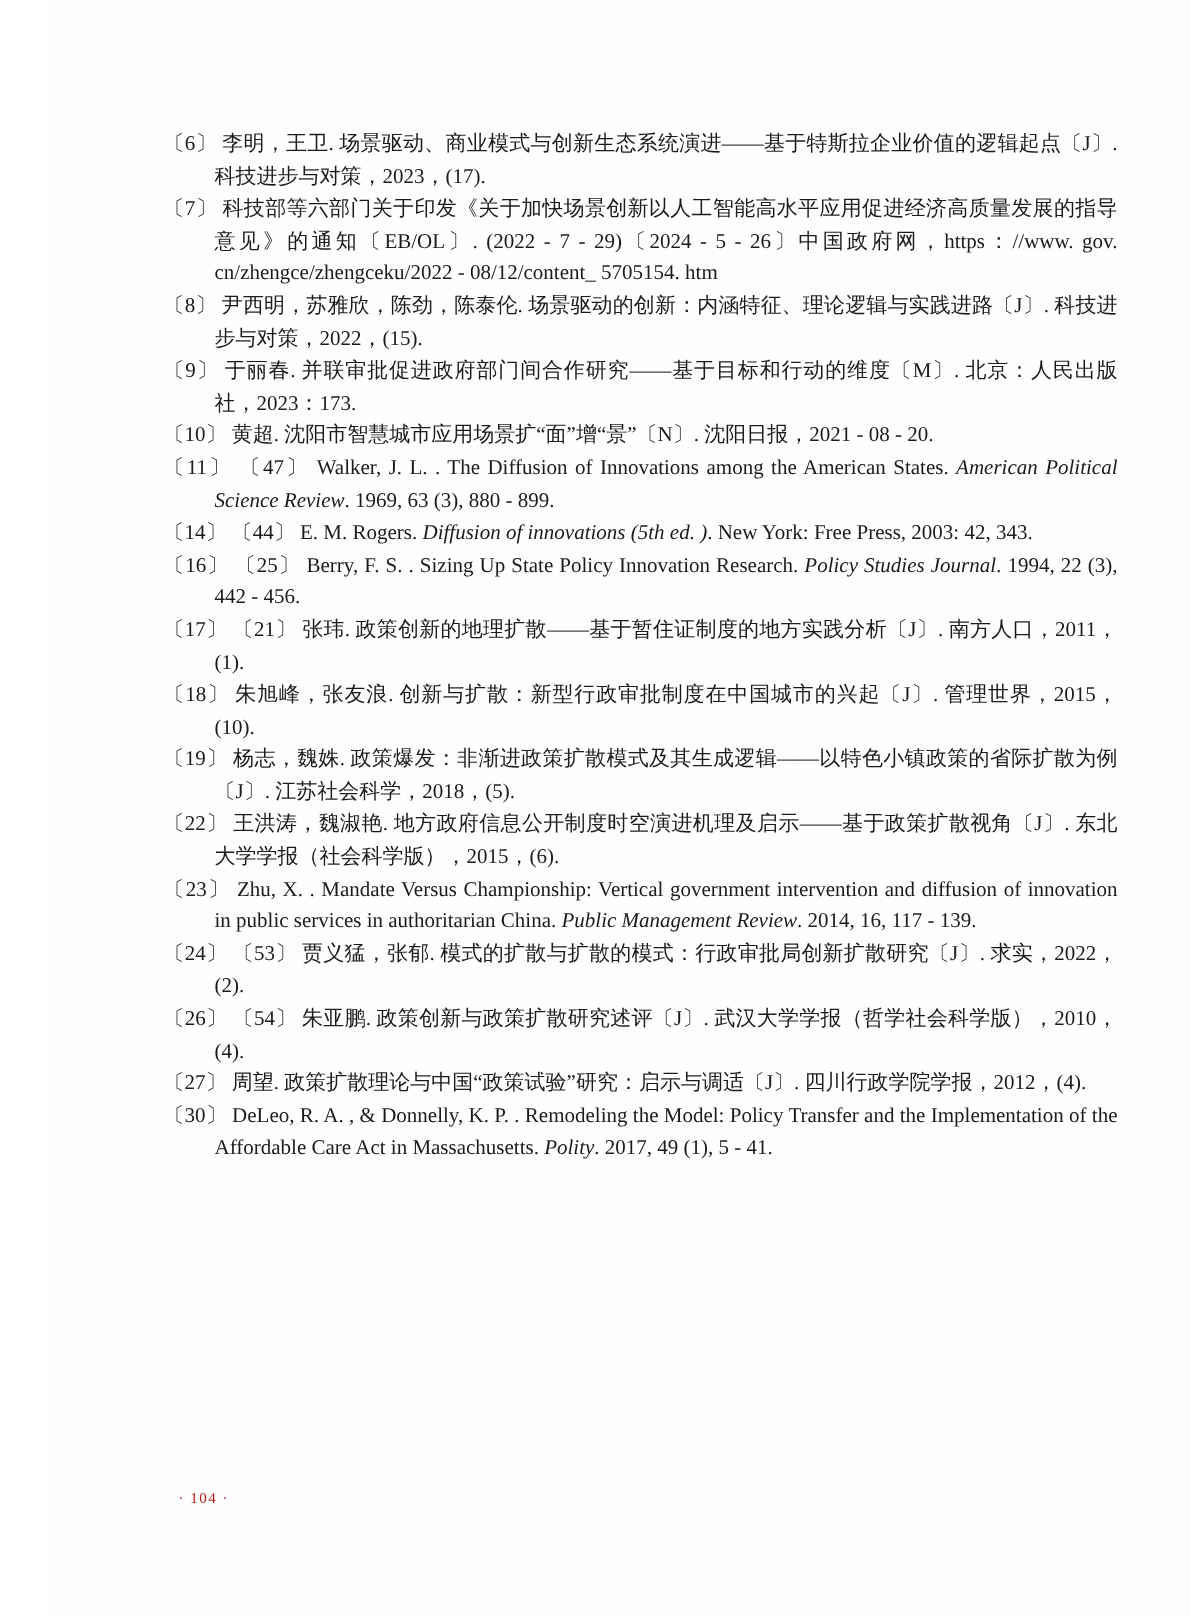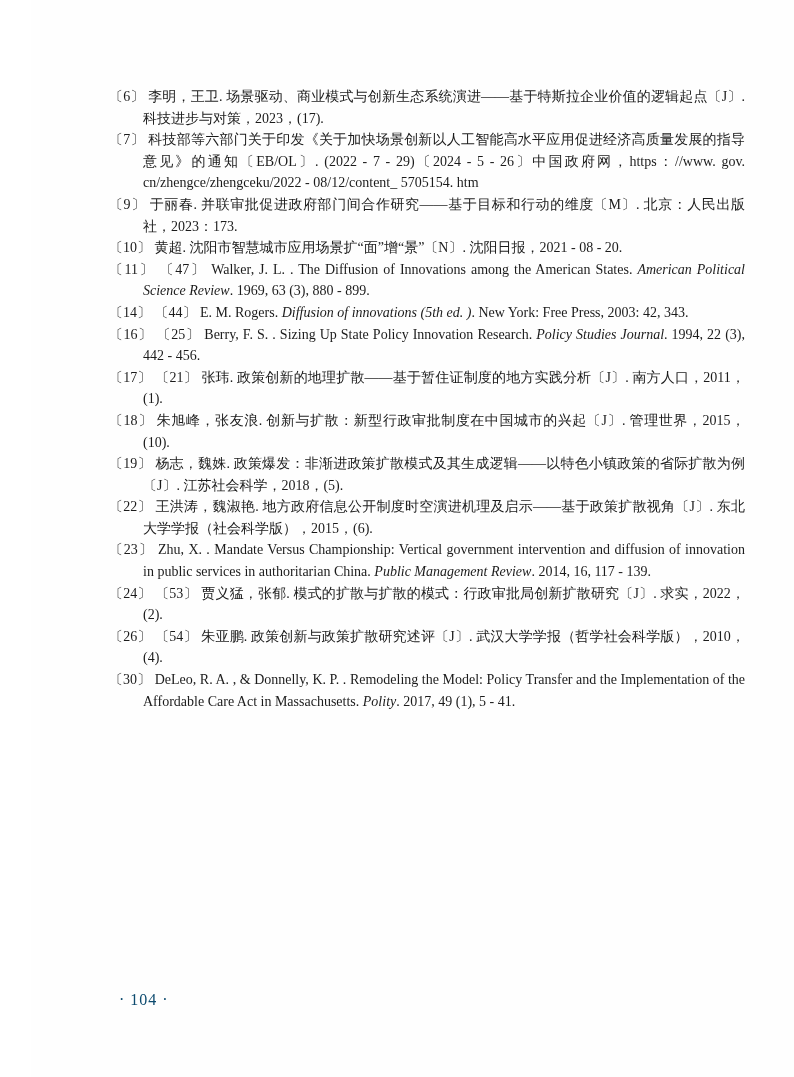--- a/index.html
+++ b/index.html
@@ -34,41 +34,43 @@
   .ref .italic {
     font-style: italic;
   }
   .ref-label {
     white-space: nowrap;
   }
   .page-number {
     position: absolute;
     left: 88px;
     top: 990px;
-    font-size: 16px;
+    font-size: 10px;
     line-height: 20px;
     letter-spacing: 1px;
-    color: #0c4a6e;
+    color: #b91c1c;
   }
 </style>
 </head>
 <body>
 
 <div class="page">
   <div class="refs">
       <div class="ref"><span class="ref-label">〔6〕 </span><span>李明，王卫. 场景驱动、商业模式与创新生态系统演进——基于特斯拉企业价值的逻辑起点〔J〕. 科技进步与对策，2023，(17).</span></div>
       <div class="ref"><span class="ref-label">〔7〕 </span><span>科技部等六部门关于印发《关于加快场景创新以人工智能高水平应用促进经济高质量发展的指导意见》的通知〔EB/OL〕. (2022 - 7 - 29)〔2024 - 5 - 26〕中国政府网，https：//www. gov. cn/zhengce/zhengceku/2022 - 08/12/content_ 5705154. htm</span></div>
+      <div class="ref"><span class="ref-label">〔8〕 </span><span>尹西明，苏雅欣，陈劲，陈泰伦. 场景驱动的创新：内涵特征、理论逻辑与实践进路〔J〕. 科技进步与对策，2022，(15).</span></div>
       <div class="ref"><span class="ref-label">〔9〕 </span><span>于丽春. 并联审批促进政府部门间合作研究——基于目标和行动的维度〔M〕. 北京：人民出版社，2023：173.</span></div>
       <div class="ref"><span class="ref-label">〔10〕 </span><span>黄超. 沈阳市智慧城市应用场景扩“面”增“景”〔N〕. 沈阳日报，2021 - 08 - 20.</span></div>
       <div class="ref"><span class="ref-label">〔11〕 </span><span>〔47〕 Walker, J. L. . The Diffusion of Innovations among the American States. </span><span class="italic">American Political Science Review</span><span>. 1969, 63 (3), 880 - 899.</span></div>
       <div class="ref"><span class="ref-label">〔14〕 </span><span>〔44〕 E. M. Rogers. </span><span class="italic">Diffusion of innovations (5th ed. )</span><span>. New York: Free Press, 2003: 42, 343.</span></div>
       <div class="ref"><span class="ref-label">〔16〕 </span><span>〔25〕 Berry, F. S. . Sizing Up State Policy Innovation Research. </span><span class="italic">Policy Studies Journal</span><span>. 1994, 22 (3), 442 - 456.</span></div>
       <div class="ref"><span class="ref-label">〔17〕 </span><span>〔21〕 张玮. 政策创新的地理扩散——基于暂住证制度的地方实践分析〔J〕. 南方人口，2011，(1).</span></div>
       <div class="ref"><span class="ref-label">〔18〕 </span><span>朱旭峰，张友浪. 创新与扩散：新型行政审批制度在中国城市的兴起〔J〕. 管理世界，2015，(10).</span></div>
       <div class="ref"><span class="ref-label">〔19〕 </span><span>杨志，魏姝. 政策爆发：非渐进政策扩散模式及其生成逻辑——以特色小镇政策的省际扩散为例〔J〕. 江苏社会科学，2018，(5).</span></div>
       <div class="ref"><span class="ref-label">〔22〕 </span><span>王洪涛，魏淑艳. 地方政府信息公开制度时空演进机理及启示——基于政策扩散视角〔J〕. 东北大学学报（社会科学版），2015，(6).</span></div>
       <div class="ref"><span class="ref-label">〔23〕 </span><span>Zhu, X. . Mandate Versus Championship: Vertical government intervention and diffusion of innovation in public services in authoritarian China. </span><span class="italic">Public Management Review</span><span>. 2014, 16, 117 - 139.</span></div>
       <div class="ref"><span class="ref-label">〔24〕 </span><span>〔53〕 贾义猛，张郁. 模式的扩散与扩散的模式：行政审批局创新扩散研究〔J〕. 求实，2022，(2).</span></div>
       <div class="ref"><span class="ref-label">〔26〕 </span><span>〔54〕 朱亚鹏. 政策创新与政策扩散研究述评〔J〕. 武汉大学学报（哲学社会科学版），2010，(4).</span></div>
+      <div class="ref"><span class="ref-label">〔27〕 </span><span>周望. 政策扩散理论与中国“政策试验”研究：启示与调适〔J〕. 四川行政学院学报，2012，(4).</span></div>
       <div class="ref"><span class="ref-label">〔30〕 </span><span>DeLeo, R. A. , &amp; Donnelly, K. P. . Remodeling the Model: Policy Transfer and the Implementation of the Affordable Care Act in Massachusetts. </span><span class="italic">Polity</span><span>. 2017, 49 (1), 5 - 41.</span></div>
     </div>
   <div class="page-number">· 104 ·</div>
 </div>
 
 </body></html>

